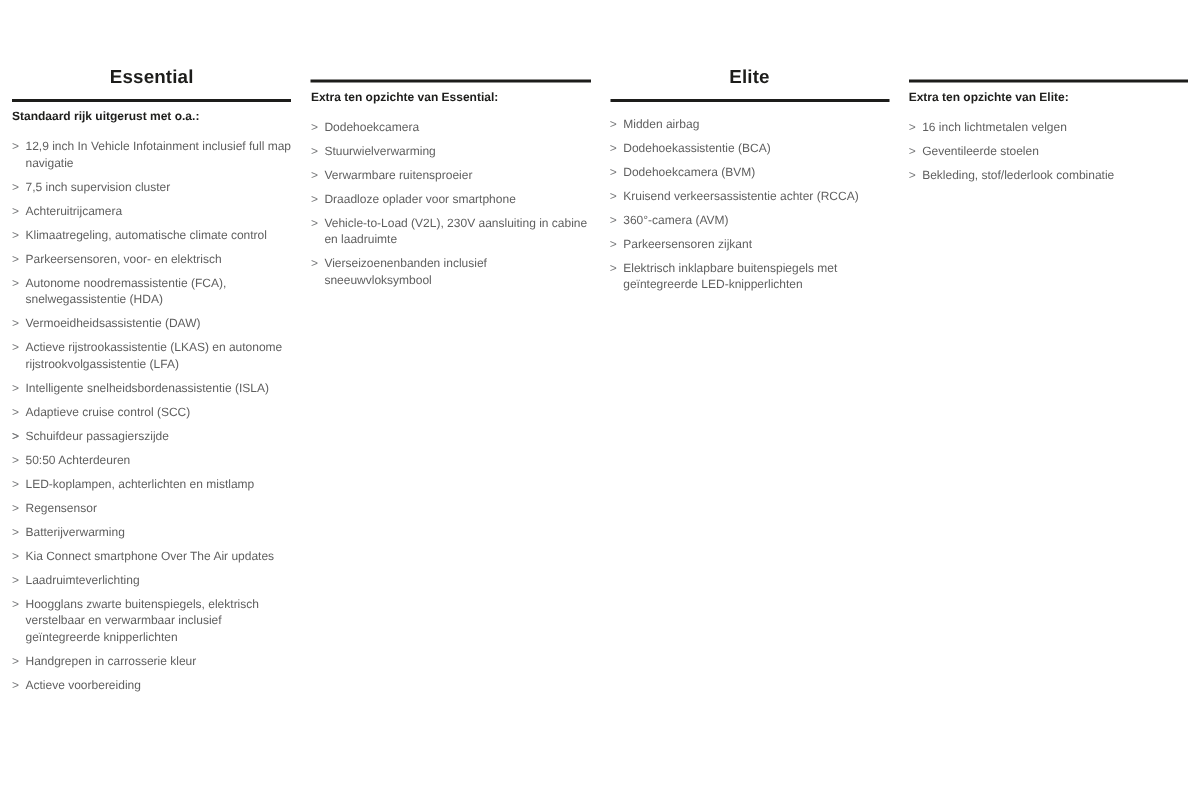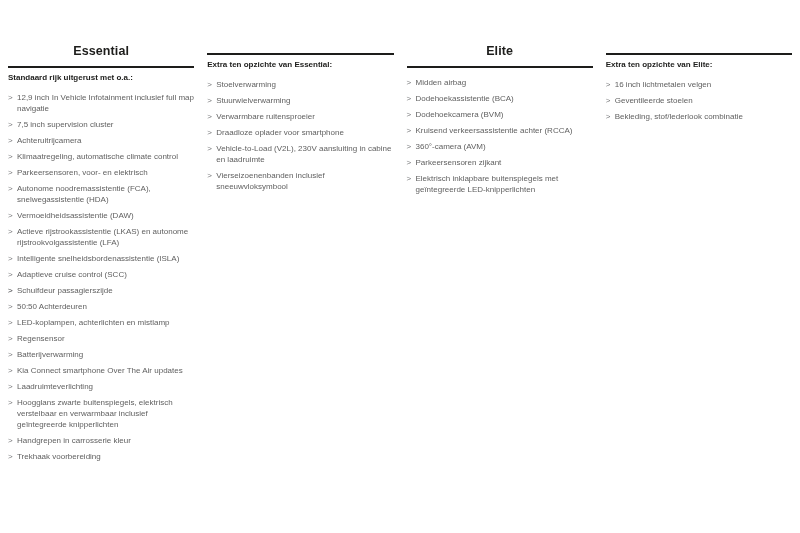--- a/index.html
+++ b/index.html
@@ -164,32 +164,32 @@
     <span>Hoogglans zwarte buitenspiegels, elektrisch verstelbaar en verwarmbaar inclusief geïntegreerde knipperlichten</span>
   </li>
 
   <li class="feature-item">
     <span class="chevron">&gt;</span>
     <span>Handgrepen in carrosserie kleur</span>
   </li>
 
   <li class="feature-item">
     <span class="chevron">&gt;</span>
-    <span>Trekhaak voorbereiding</span>
+    <span>Actieve voorbereiding</span>
   </li>
 </ul>
   </section>
 
   <section class="col">
     <div class="col-rule"></div>
     <h3 class="col-subtitle">Extra ten opzichte van Essential:</h3>
     <ul class="feature-list">
   <li class="feature-item">
     <span class="chevron">&gt;</span>
-    <span>Stoelverwarming</span>
+    <span>Dodehoekcamera</span>
   </li>
 
   <li class="feature-item">
     <span class="chevron">&gt;</span>
     <span>Stuurwielverwarming</span>
   </li>
 
   <li class="feature-item">
     <span class="chevron">&gt;</span>
     <span>Verwarmbare ruitensproeier</span>

